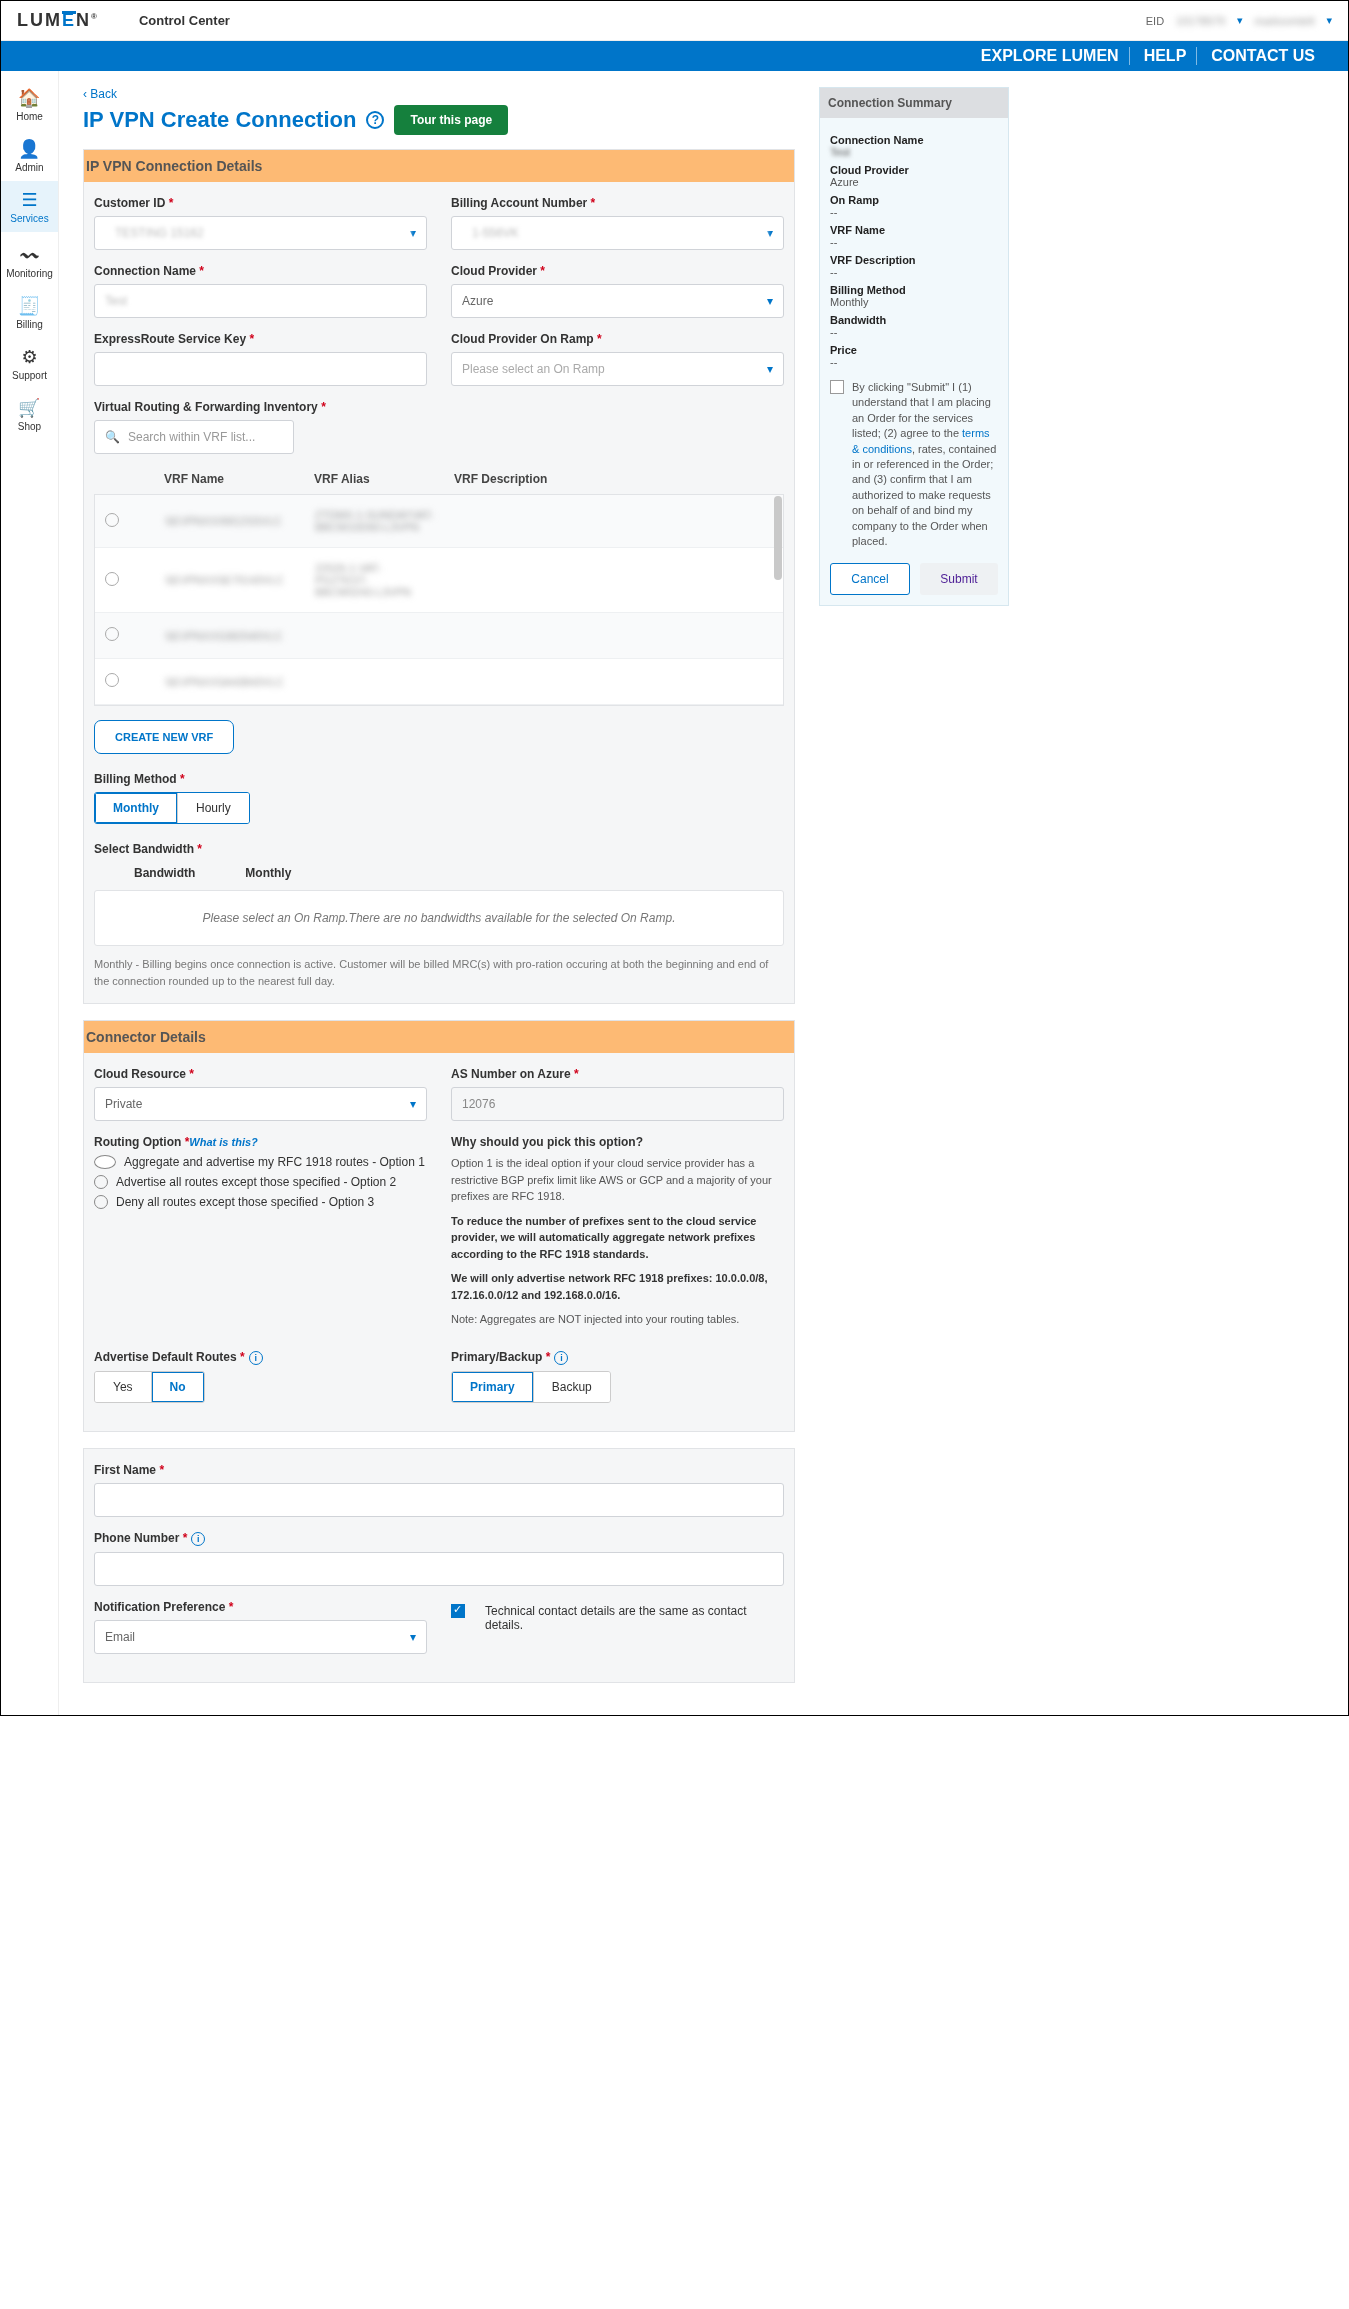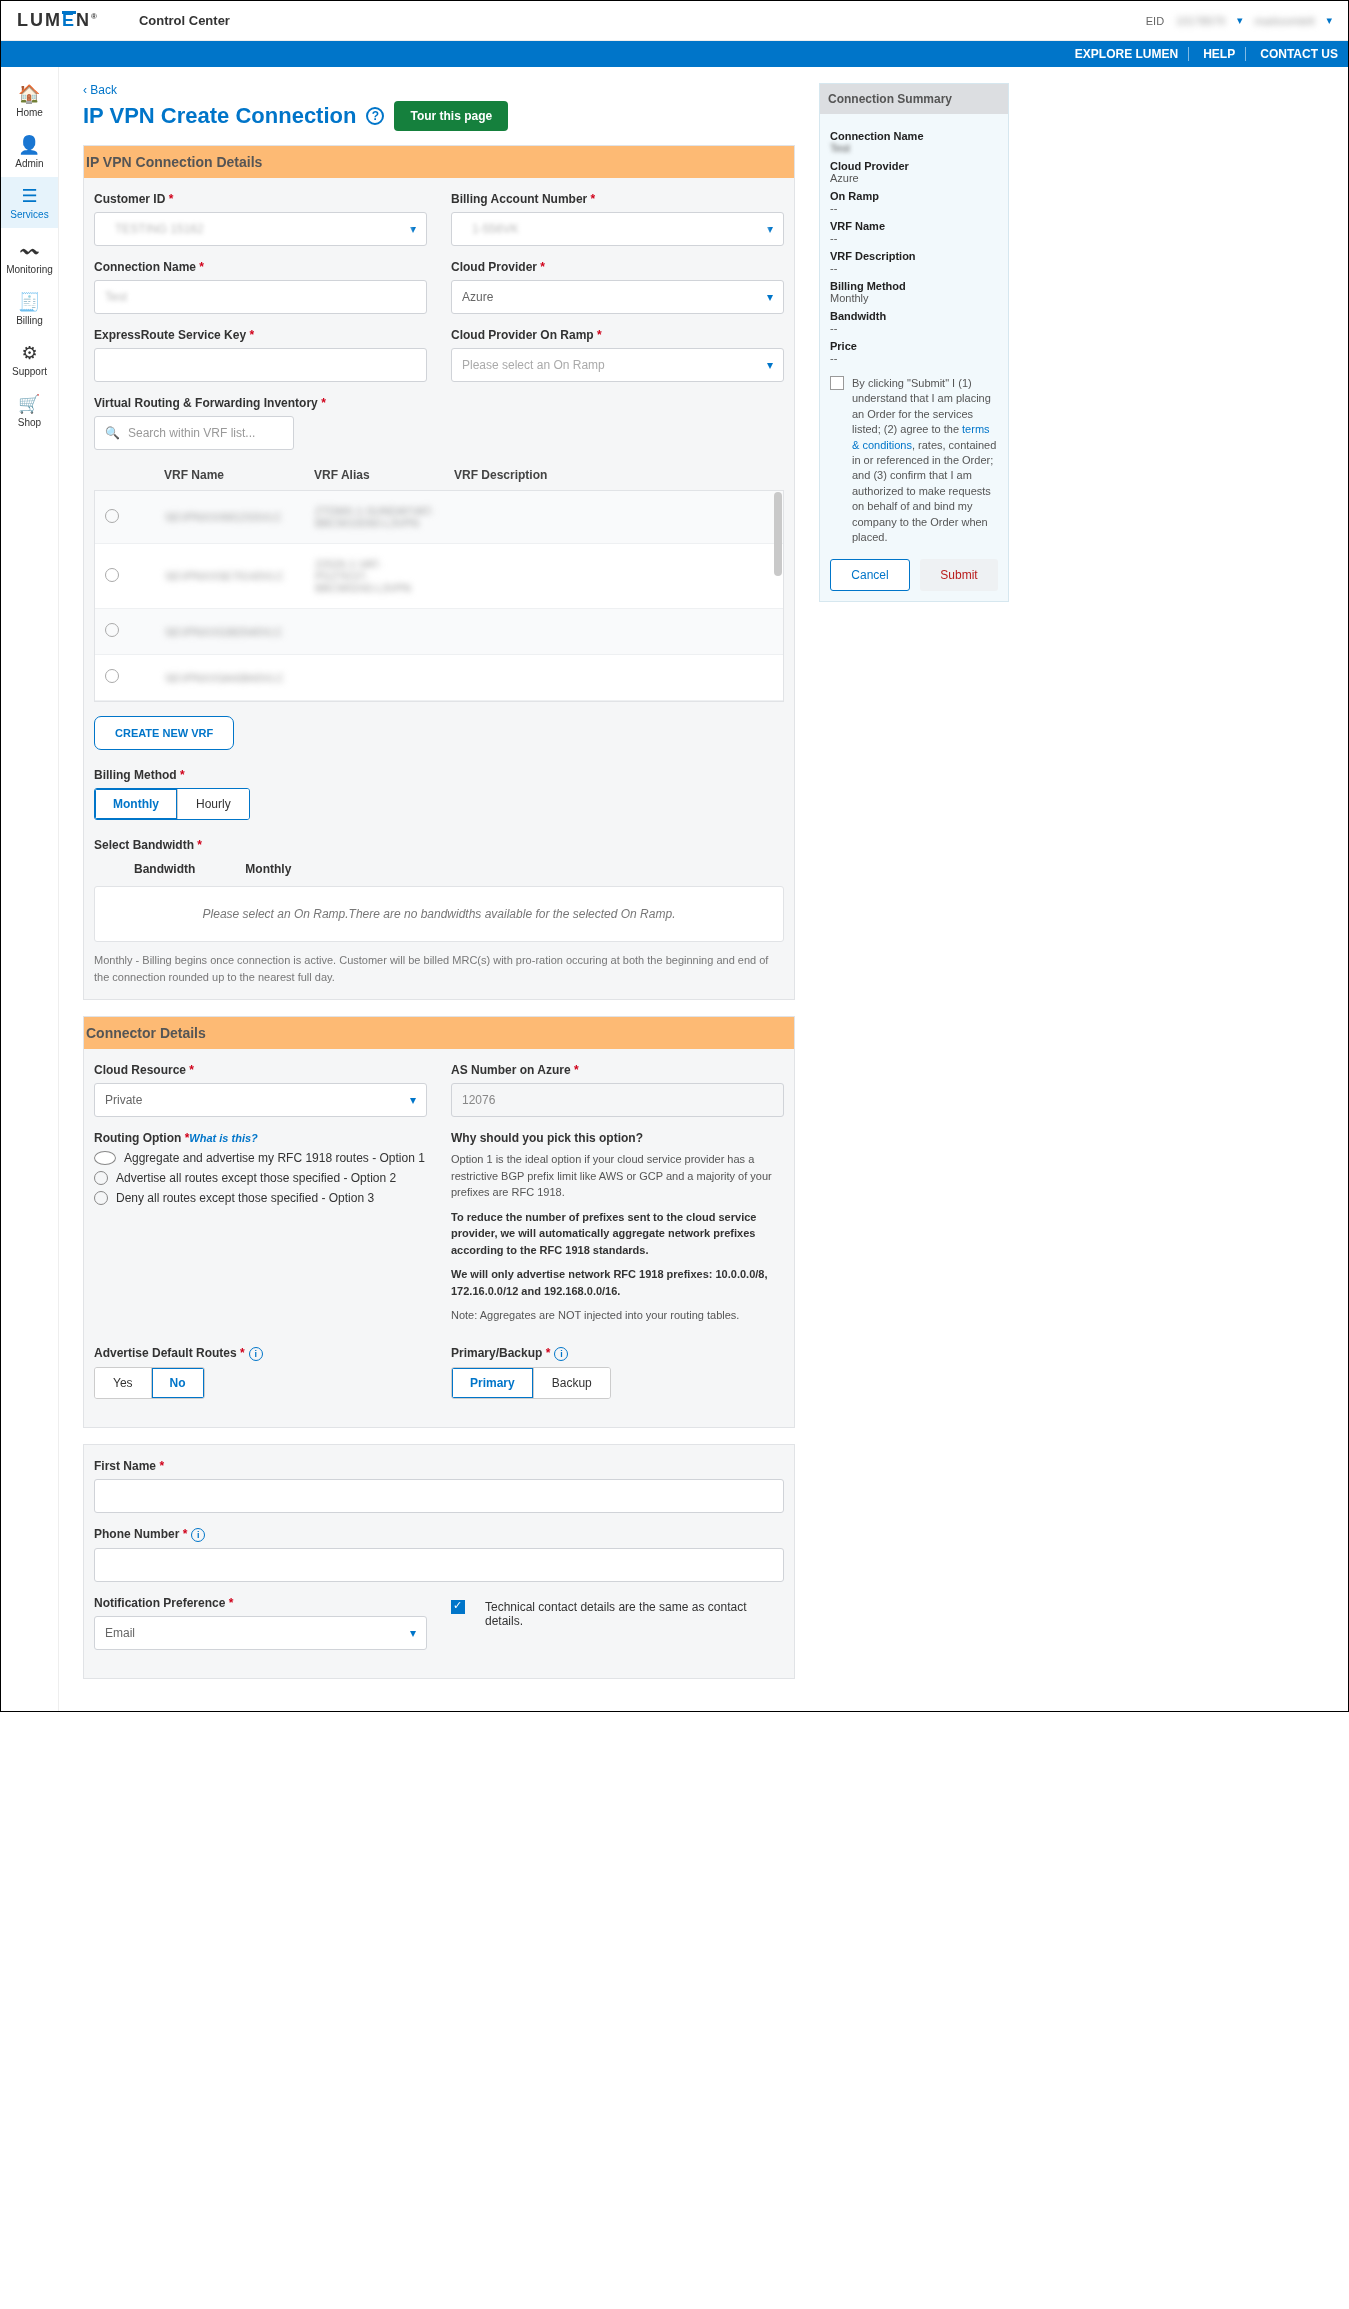--- a/index.html
+++ b/index.html
@@ -4,21 +4,21 @@
 <style>
 *{box-sizing:border-box;margin:0;padding:0;font-family:Arial,Helvetica,sans-serif}
 body{background:#fff;font-size:12px;color:#333;border:1px solid #000}
 .top{display:flex;align-items:center;padding:8px 16px;border-bottom:1px solid #eee;height:40px}
 .logo{font-size:18px;font-weight:700;letter-spacing:2px}
 .logo .e{color:#0075c9;border-top:3px solid #0075c9;display:inline-block;line-height:.7}
 .cc{margin-left:40px;font-weight:700;font-size:13px}
 .top-right{margin-left:auto;display:flex;align-items:center;gap:12px;font-size:11px;color:#666}
 .blur{filter:blur(3px);color:#999}
 .chev{color:#0075c9}
-.bluebar{background:#0075c9;color:#fff;display:flex;justify-content:flex-end;padding:6px 0;font-size:12px;font-weight:700;gap:4px}
+.bluebar{background:#0075c9;color:#fff;display:flex;justify-content:flex-end;padding:6px 23px;font-size:16px;font-weight:700;gap:4px}
 .bluebar span{padding:0 10px;border-right:1px solid rgba(255,255,255,.5)}
 .bluebar span:last-child{border:none}
 .layout{display:flex}
 .side{width:58px;border-right:1px solid #eee;display:flex;flex-direction:column;align-items:center;padding-top:8px}
 .sitem{width:100%;text-align:center;padding:8px 0;font-size:10px;color:#333;cursor:pointer}
 .sitem.active{background:#e6f3fb;color:#0075c9}
 .sicon{font-size:18px;display:block;margin-bottom:2px}
 .main{flex:1;padding:16px 24px;max-width:760px}
 .rightcol{width:200px;padding:16px 10px 0 0}
 .back{color:#0075c9;font-size:12px;margin-bottom:4px;display:inline-block}
@@ -67,21 +67,21 @@
 .sum-h{background:#dcdee1;padding:8px;font-weight:700;color:#555;font-size:12px}
 .sum-b{padding:10px}
 .sum-b b{display:block;font-size:11px;color:#222;margin-top:6px}
 .sum-b span{color:#555}
 .cbx{width:14px;height:14px;border:1px solid #999;background:#fff;display:inline-block;flex-shrink:0;position:relative}
 .cbx.ck{background:#0075c9;border-color:#0075c9}
 .cbx.ck::after{content:"✓";color:#fff;position:absolute;font-size:11px;top:-2px;left:1px}
 .legal{display:flex;gap:8px;margin-top:12px;font-size:11px;color:#555;line-height:1.4}
 .btns{display:flex;gap:10px;margin-top:14px}
 .btn-c{flex:1;background:#fff;border:1px solid #0075c9;color:#0075c9;border-radius:3px;padding:8px;font-size:12px}
-.btn-s{flex:1;background:#eef1f3;border:none;color:#b91c1c;border-radius:3px;padding:8px;font-size:12px}
+.btn-s{flex:1;background:#eef1f3;border:none;color:#4c1d95;border-radius:3px;padding:8px;font-size:12px}
 </style>
 </head>
 <body>
 
 <div class="top">
   <div class="logo">
     <span>LUM</span><span class="e">E</span><span>N</span><sup style="font-size:8px">®</sup>
   </div>
   <div class="cc">Control Center</div>
   <div class="top-right">

